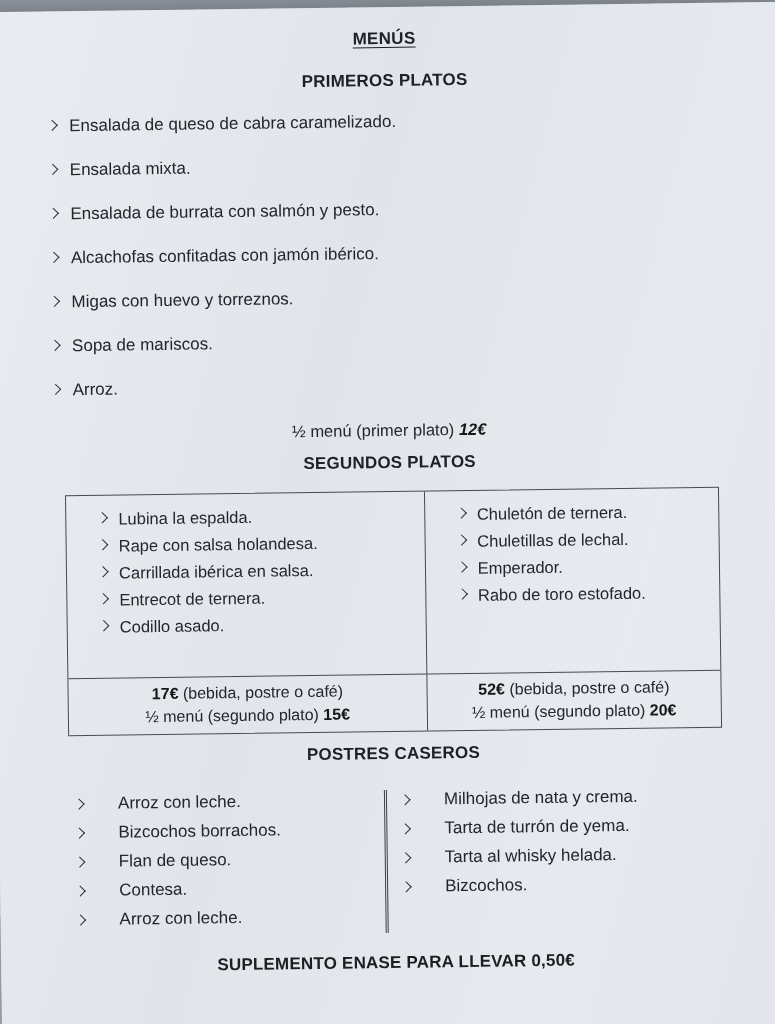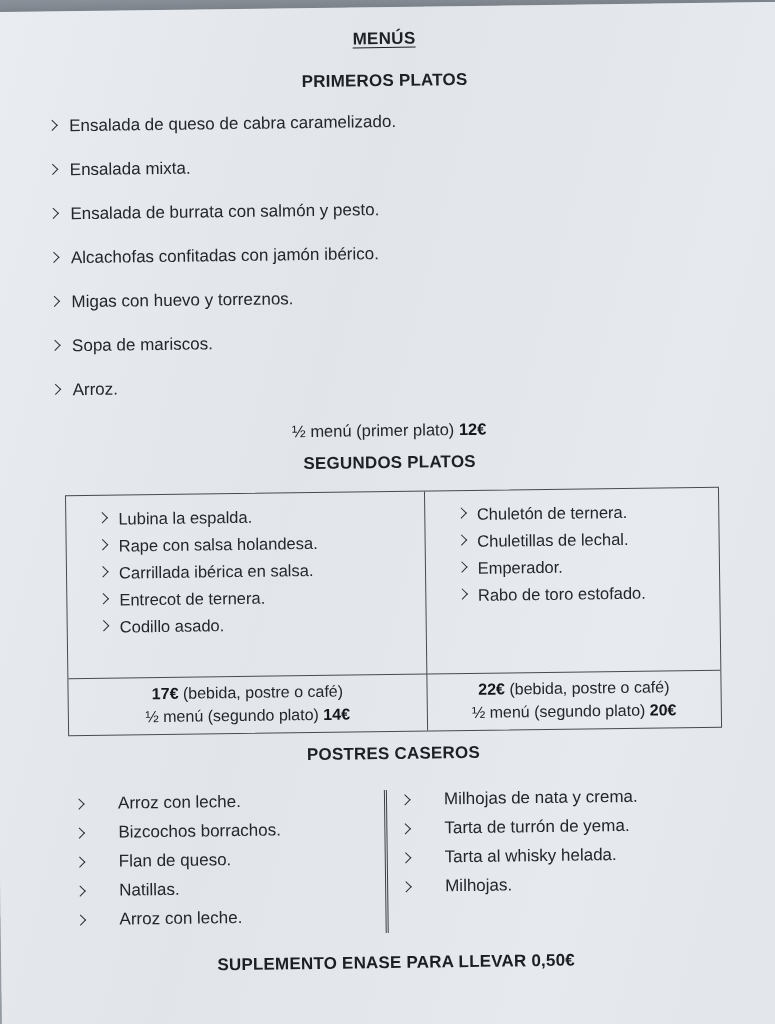--- a/index.html
+++ b/index.html
@@ -23,21 +23,21 @@
   li.item{display:flex;align-items:flex-start;}
   .bullet{
     flex:0 0 auto;width:7px;height:7px;margin-top:6px;
     border-top:1.8px solid #2d3137;border-right:1.8px solid #2d3137;
     transform:rotate(45deg);
   }
   
   .primeros-list{padding-left:58px;}
   .primeros-list li{gap:13px;margin-bottom:23px;font-size:17px;line-height:21px;}
   .half-menu{margin:8px 0 12px;text-align:center;font-size:16.5px;line-height:22px;}
-  .half-menu b{color:#16181c;}
+  .half-menu b{color:#16181c;font-style:italic;}
   .segundos-heading{margin-bottom:18px;}
   
   .stable{
     display:grid;grid-template-columns:55% 45%;
     width:652px;margin-left:70px;
     border:1.5px solid #464b52;background:rgba(255,255,255,.06);
   }
   .cell{box-sizing:border-box;}
   .cell-left{border-right:1.5px solid #464b52;}
   .cell-items{min-height:182px;padding:12px 4px 0 32px;}
@@ -141,24 +141,24 @@
                 <span>Emperador.</span>
               </li>
             <li class="item">
                 <span class="bullet"></span>
                 <span>Rabo de toro estofado.</span>
               </li>
           </ul>
         </div>
         <div class="cell cell-price cell-left">
           <div class="price-line"><b>17€</b><span> (bebida, postre o café)</span></div>
-          <div class="price-line"><span>½ menú (segundo plato) </span><b>14€</b></div>
+          <div class="price-line"><span>½ menú (segundo plato) </span><b>15€</b></div>
         </div>
         <div class="cell cell-price">
-          <div class="price-line"><b>22€</b><span> (bebida, postre o café)</span></div>
+          <div class="price-line"><b>52€</b><span> (bebida, postre o café)</span></div>
           <div class="price-line"><span>½ menú (segundo plato) </span><b>20€</b></div>
         </div>
       </div>
     </section>
 
     <section>
       <h2 class="section-heading postres-heading">POSTRES CASEROS</h2>
       <div class="postres-row">
         <div class="postres-left">
           <ul>
@@ -169,21 +169,21 @@
             <li class="item">
                 <span class="bullet"></span>
                 <span>Bizcochos borrachos.</span>
               </li>
             <li class="item">
                 <span class="bullet"></span>
                 <span>Flan de queso.</span>
               </li>
             <li class="item">
                 <span class="bullet"></span>
-                <span>Natillas.</span>
+                <span>Contesa.</span>
               </li>
             <li class="item">
                 <span class="bullet"></span>
                 <span>Arroz con leche.</span>
               </li>
           </ul>
         </div>
         <div class="postres-divider"></div>
         <div class="postres-right">
           <ul>
@@ -194,21 +194,21 @@
             <li class="item">
                 <span class="bullet"></span>
                 <span>Tarta de turrón de yema.</span>
               </li>
             <li class="item">
                 <span class="bullet"></span>
                 <span>Tarta al whisky helada.</span>
               </li>
             <li class="item">
                 <span class="bullet"></span>
-                <span>Milhojas.</span>
+                <span>Bizcochos.</span>
               </li>
           </ul>
         </div>
       </div>
     </section>
 
     <p class="takeaway">SUPLEMENTO ENASE PARA LLEVAR 0,50€</p>
 
   </div>
 </div>

